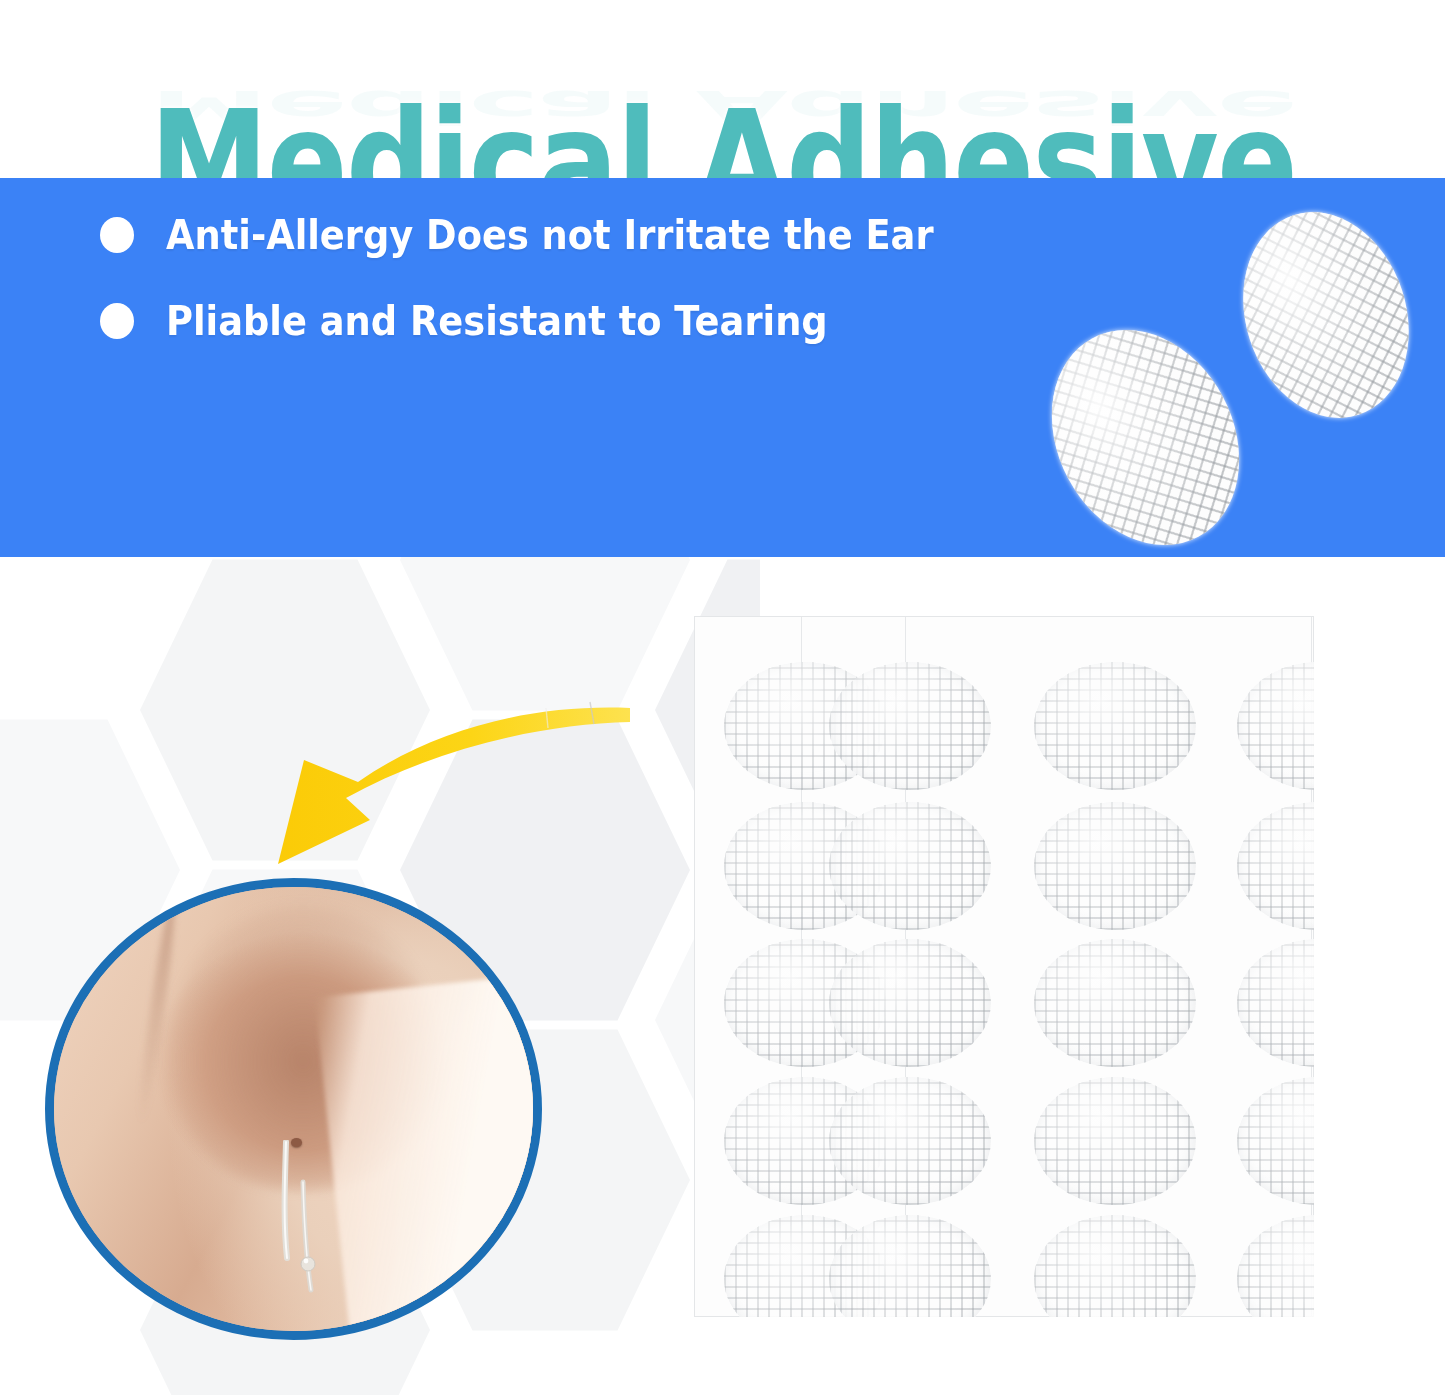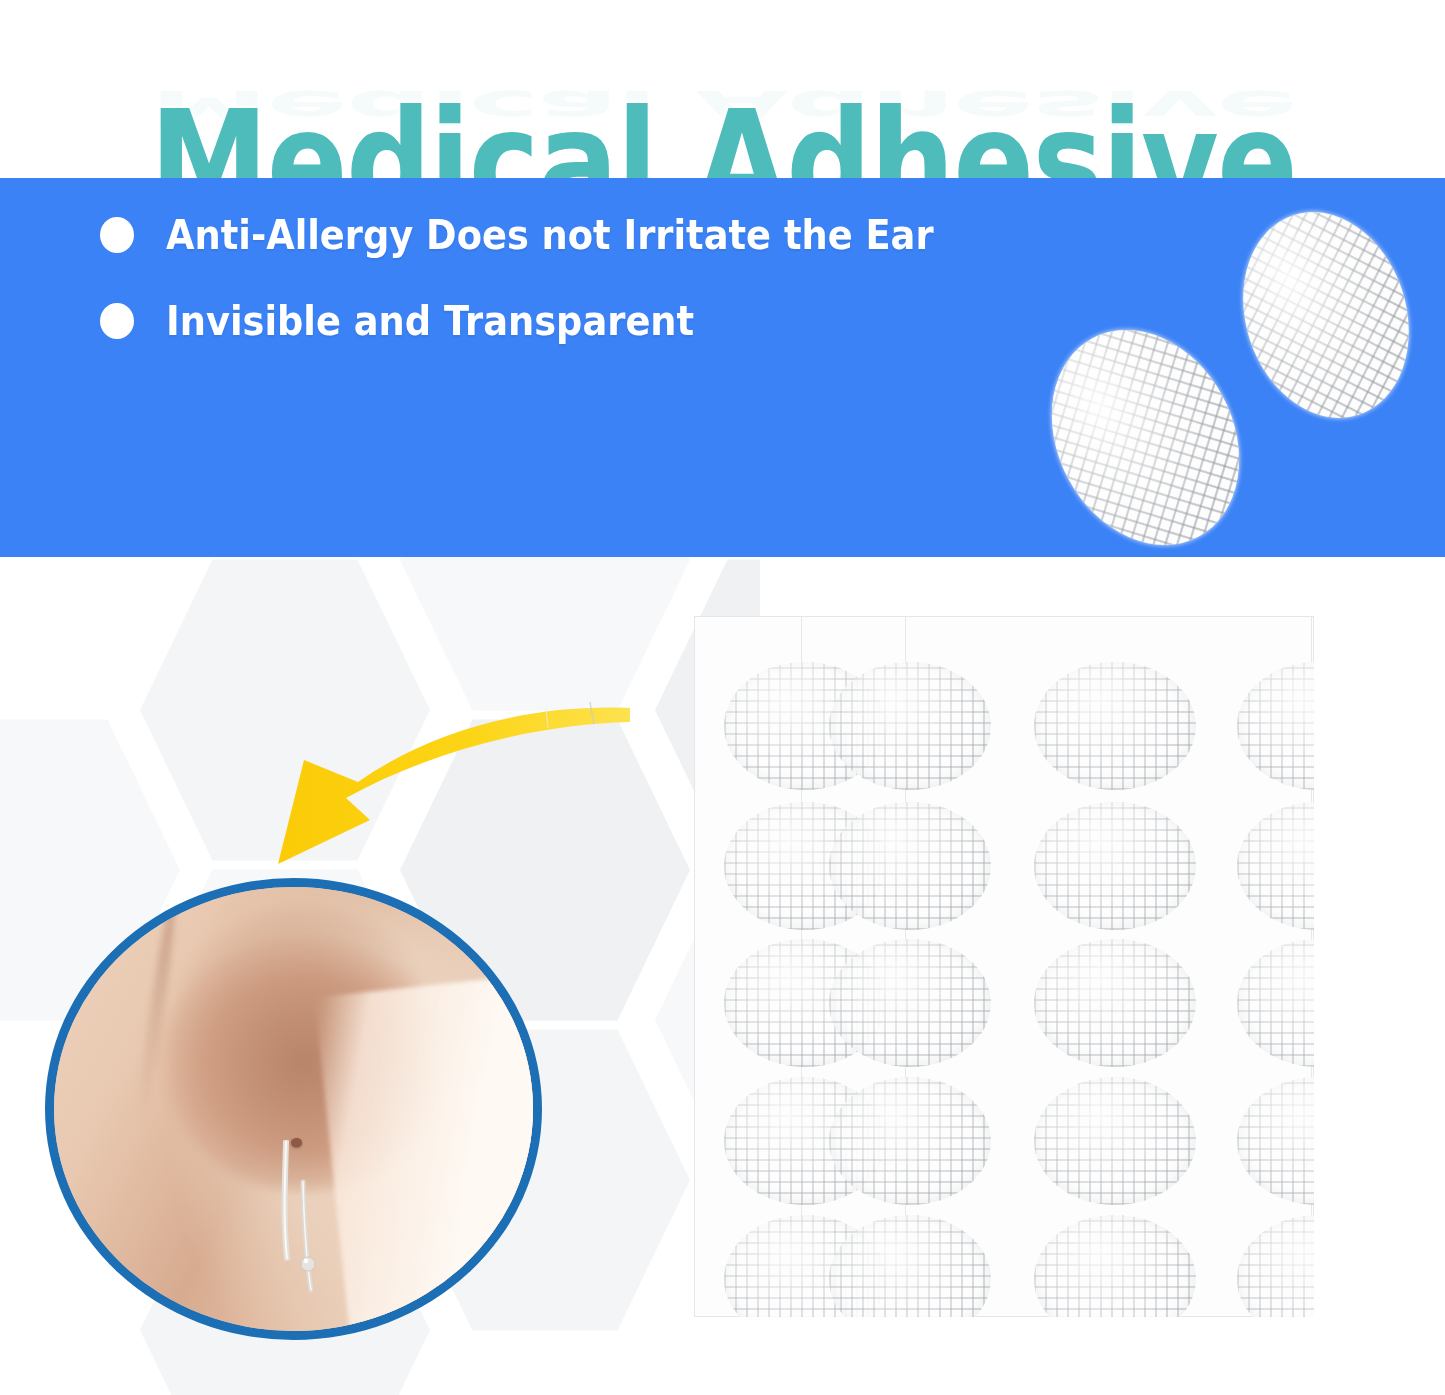--- a/index.html
+++ b/index.html
@@ -186,21 +186,21 @@
 
   <div class="banner">
 
     <div class="bullets">
       <div class="bullet-row">
         <span class="bullet-dot"></span>
         <span class="bullet-text">Anti-Allergy Does not Irritate the Ear</span>
       </div>
       <div class="bullet-row">
         <span class="bullet-dot"></span>
-        <span class="bullet-text">Invisible and Transparent</span>
+        <span class="bullet-text">Pliable and Resistant to Tearing</span>
       </div>
     </div>
   </div>
 
   <div class="patch" id="patch-a">
     <div class="tex"></div>
     <div class="sheen"></div>
   </div>
   <div class="patch" id="patch-b">
     <div class="tex"></div>

